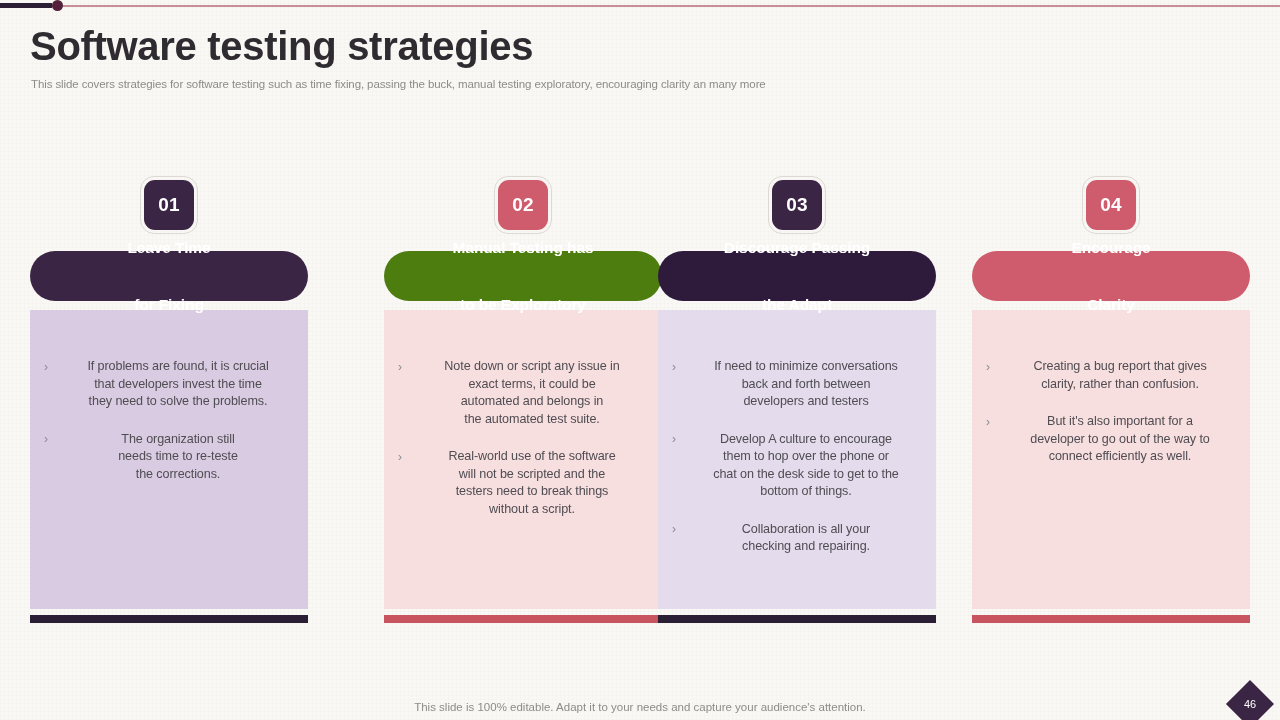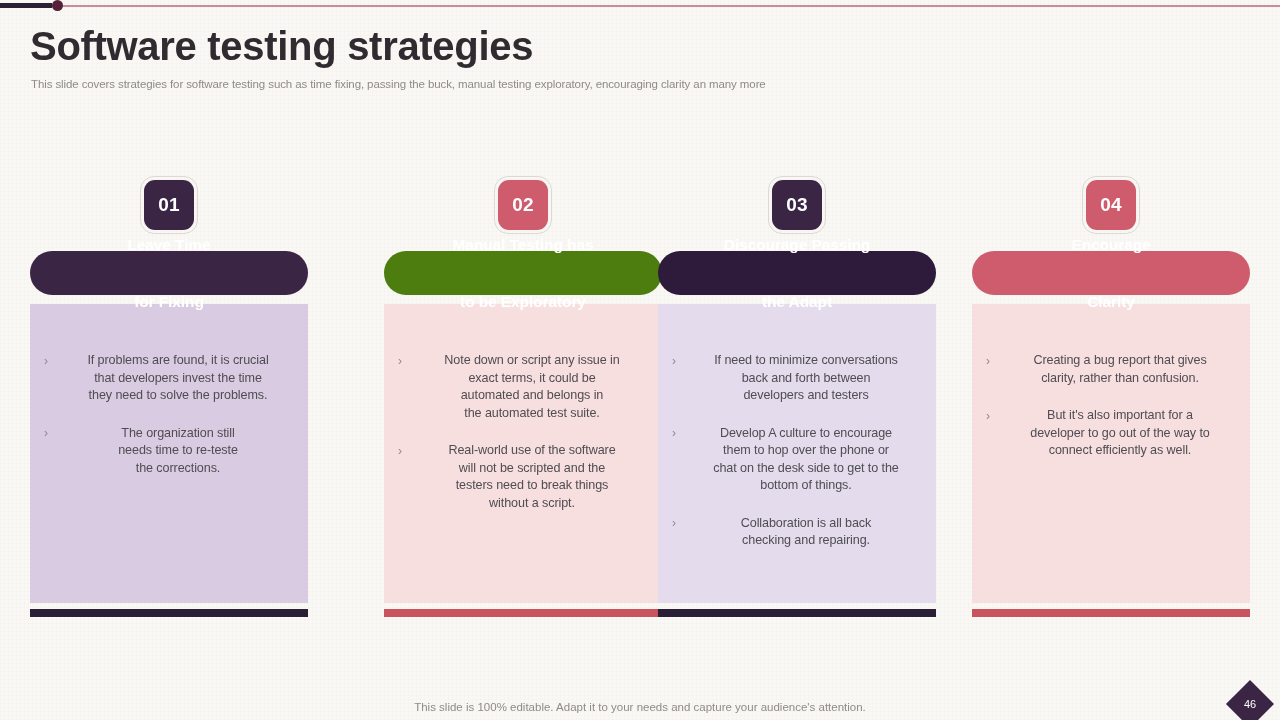--- a/index.html
+++ b/index.html
@@ -111,21 +111,21 @@
     color: #ffffff;
     font-size: 19px;
     font-weight: bold;
     letter-spacing: 0.3px;
   }
 
   
   .head-pill {
     margin-top: 17px;
     width: 278px;
-    height: 44px;
+    height: 50px;
     border-radius: 29px;
     display: flex;
     flex-direction: column;
     align-items: center;
     justify-content: center;
     color: #ffffff;
     font-size: 15.5px;
     font-weight: bold;
     line-height: 21px;
     text-align: center;
@@ -277,21 +277,21 @@
         </div>
         <div class="bullet">
           <div class="chev">›</div>
           <div class="txt">Develop A culture to encourage
 them to hop over the phone or
 chat on the desk side to get to the
 bottom of things.</div>
         </div>
         <div class="bullet">
           <div class="chev">›</div>
-          <div class="txt">Collaboration is all back
+          <div class="txt">Collaboration is all your
 checking and repairing.</div>
         </div>
       </div>
       <div class="bottom-bar" style="background: rgb(43, 31, 53);"></div>
     </div>
     <div class="column c3">
       <div class="badge-wrap">
         <div class="badge-ring"></div>
         <div class="badge-inner" style="background: rgb(206, 92, 108);">04</div>
       </div>

